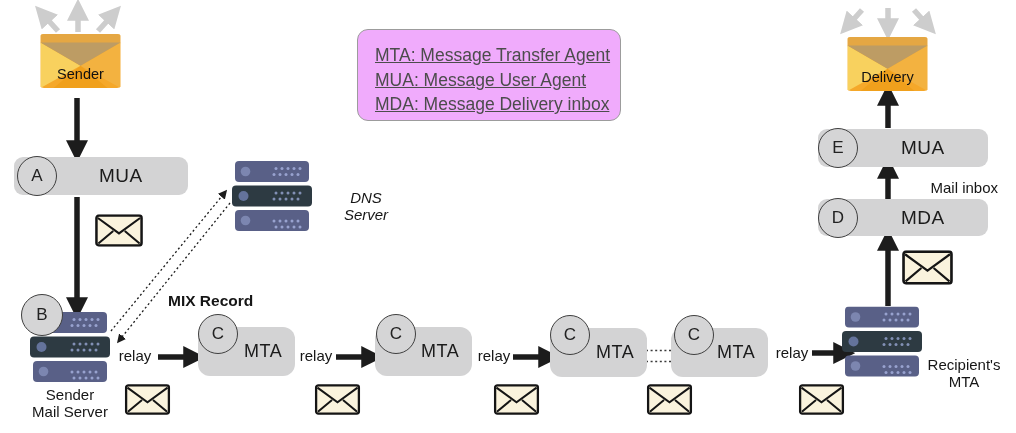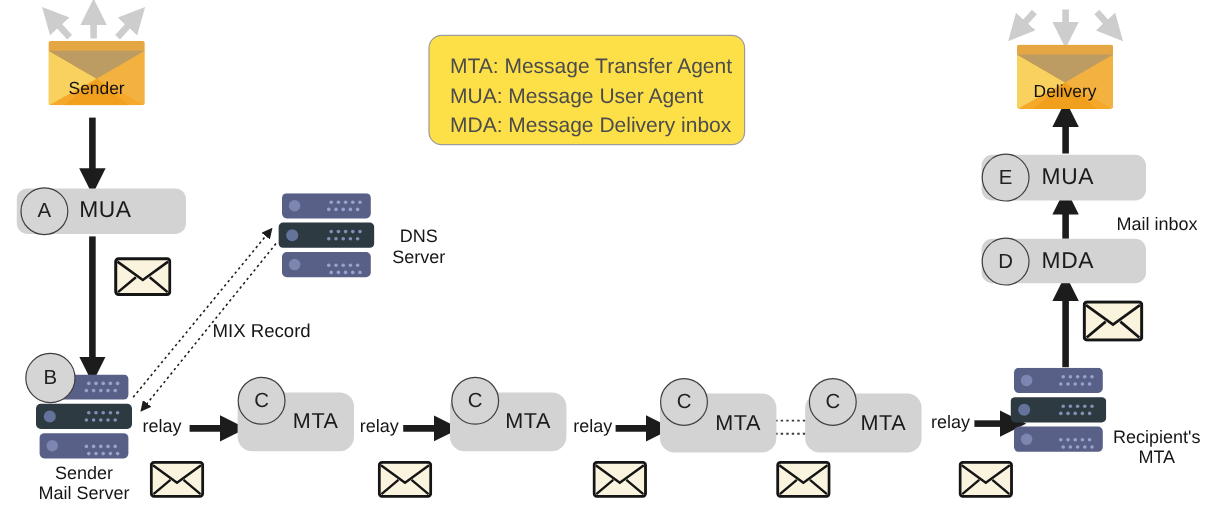--- a/index.html
+++ b/index.html
@@ -5,31 +5,31 @@
   html,body{margin:0;padding:0;background:#ffffff;}
   #stage{position:relative;width:1016px;height:433px;background:#ffffff;overflow:hidden;
          font-family:"Liberation Sans",sans-serif;color:#1b1b1b;}
   .abs{position:absolute;}
   #connectors{position:absolute;left:0;top:0;z-index:1;}
   .node{z-index:2;}
   .badge{z-index:3;width:40px;height:40px;border-radius:50%;background:#d5d5d6;
          border:1.6px solid #3f3f3f;display:flex;align-items:center;justify-content:center;
          font-size:17px;color:#222;box-sizing:border-box;}
   .pill{background:#d3d3d4;border-radius:9px;height:38px;display:flex;align-items:center;
-        font-size:19px;font-weight:500;}
+        font-size:19px;font-weight:500;padding-left:33px;}
   .pill .txt{margin-left:52px;letter-spacing:.5px;}
   .mtabox{background:#d3d3d4;border-radius:12px;width:97px;height:49px;display:flex;
           align-items:center;font-size:18px;font-weight:500;}
   .mtabox .txt{margin-left:46px;letter-spacing:.5px;}
   .lbl{font-size:15px;font-weight:500;color:#161616;text-align:center;line-height:17px;z-index:2;}
   .envlabel{position:absolute;left:0;right:0;top:60%;text-align:center;font-size:14.5px;
             font-weight:500;color:#111;}
   .legend{left:357px;top:29px;width:264px;height:92px;border:1.5px solid #9c9c9c;
-          border-radius:11px;box-sizing:border-box;padding:13px 0 0 17px;background:#fde047;
-          font-size:17.5px;line-height:24.5px;color:#4c4c4c;z-index:2;}
+          border-radius:11px;box-sizing:border-box;padding:13px 0 0 17px;background:#f0abfc;
+          font-size:17.5px;line-height:24.5px;color:#4c4c4c;z-index:2;text-decoration:underline;}
   .bigmail{width:85px;height:54px;border-radius:6px;overflow:hidden;}
 </style>
 </head>
 <body>
 
 <div id="stage">
 
   <svg width="0" height="0" style="position:absolute" aria-hidden="true">
     <defs>
       <symbol id="env" viewBox="0 0 50 34">
@@ -173,26 +173,26 @@
   <div class="abs lbl" style="left:10px;top:386px;width:120px;">
     <div>Sender</div>
     <div>Mail Server</div>
   </div>
 
   <div class="abs node" style="left:232px;top:161px;">
     <svg width="80" height="71" viewBox="0 0 80 71">
         <use href="#server"></use>
       </svg>
   </div>
-  <div class="abs lbl" style="left:315px;top:189px;width:68px;">
+  <div class="abs lbl" style="left:332px;top:189px;width:68px;font-style:italic;">
     <div>DNS</div>
     <div>Server</div>
   </div>
 
-  <div class="abs lbl" style="left:168px;top:268px;width:100px;text-align:center;font-size:15.5px;">MIX Record</div>
+  <div class="abs lbl" style="left:168px;top:292px;width:100px;text-align:left;font-size:15.5px;font-weight:bold;">MIX Record</div>
 
   <div class="abs lbl" style="left:113px;top:347px;width:44px;">relay</div>
   <div class="abs lbl" style="left:294px;top:347px;width:44px;">relay</div>
   <div class="abs lbl" style="left:472px;top:347px;width:44px;">relay</div>
   <div class="abs lbl" style="left:770px;top:344px;width:44px;">relay</div>
 
   <div class="abs mtabox node" style="left:198px;top:327px;">
     <span class="txt">MTA</span>
   </div>
   <div class="abs badge" style="left:198px;top:314px;">C</div>

